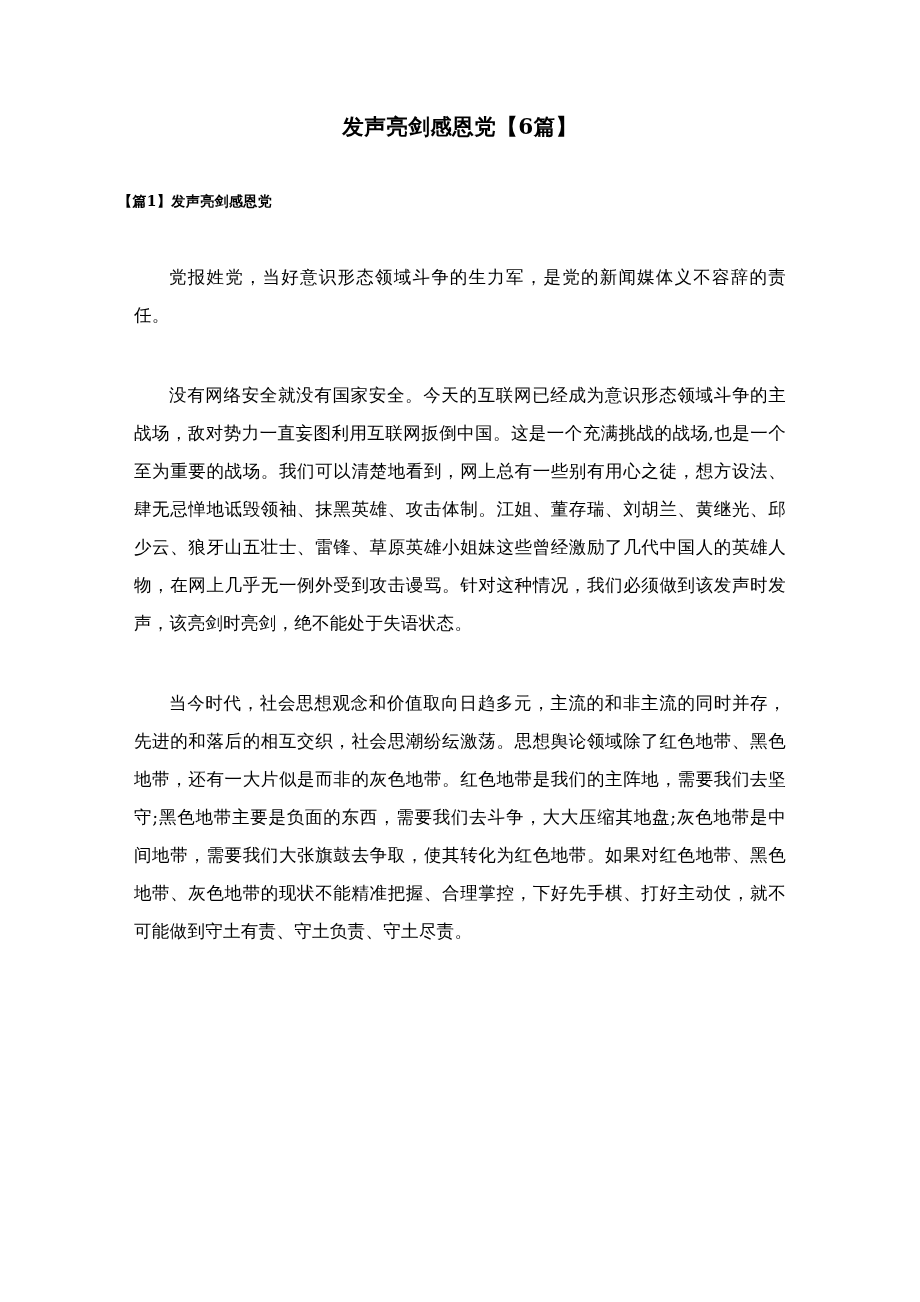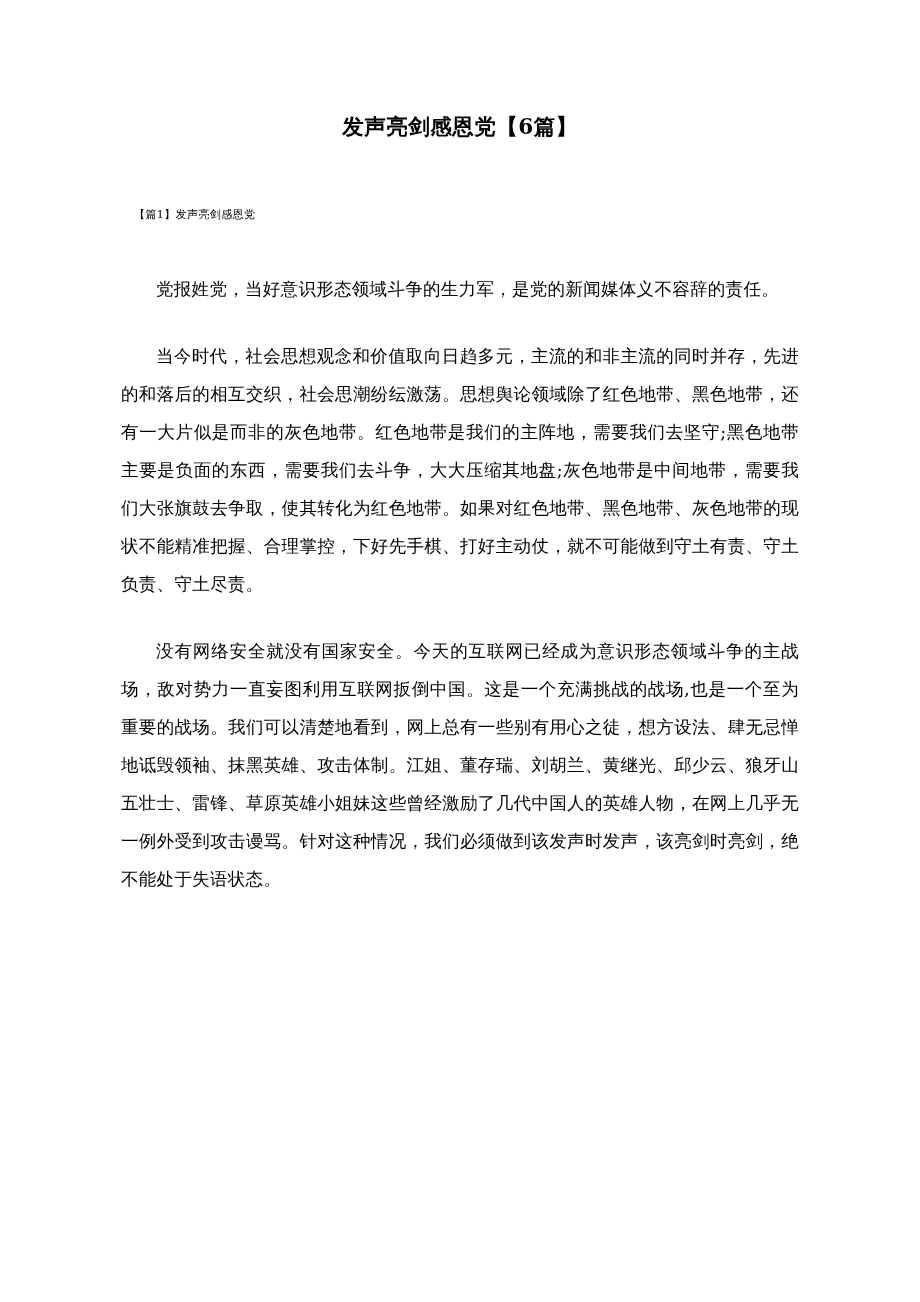--- a/index.html
+++ b/index.html
@@ -24,29 +24,29 @@
   .doc-title {
     margin: 0;
     padding-top: 112px;
     text-align: center;
     font-size: 21.5px;
     font-weight: bold;
     letter-spacing: 0.5px;
     line-height: 1.4;
   }
   .section-heading {
-    margin: 16px;
+    margin: 0;
     padding-top: 48px;
-    font-size: 11px;
-    font-weight: normal;
+    font-size: 14px;
+    font-weight: bold;
     line-height: 1.6;
     letter-spacing: 0.4px;
   }
   .para {
-    margin: 3px;
+    margin: 16px;
     padding-top: 26px;
     font-size: 17.5px;
     line-height: 38px;
     text-align: justify;
     text-justify: inter-ideograph;
     text-indent: 2em;
     letter-spacing: 0.3px;
   }
   .para:first-of-type {
     padding-top: 30px;
@@ -56,18 +56,18 @@
 <body>
 
 <div class="page">
 
   <h1 class="doc-title">发声亮剑感恩党【6篇】</h1>
 
   <div class="section-heading">【篇1】发声亮剑感恩党</div>
 
   <p class="para">党报姓党，当好意识形态领域斗争的生力军，是党的新闻媒体义不容辞的责任。</p>
 
+  <p class="para">没有网络安全就没有国家安全。今天的互联网已经成为意识形态领域斗争的主战场，敌对势力一直妄图利用互联网扳倒中国。这是一个充满挑战的战场,也是一个至为重要的战场。我们可以清楚地看到，网上总有一些别有用心之徒，想方设法、肆无忌惮地诋毁领袖、抹黑英雄、攻击体制。江姐、董存瑞、刘胡兰、黄继光、邱少云、狼牙山五壮士、雷锋、草原英雄小姐妹这些曾经激励了几代中国人的英雄人物，在网上几乎无一例外受到攻击谩骂。针对这种情况，我们必须做到该发声时发声，该亮剑时亮剑，绝不能处于失语状态。</p>
+
   <p class="para">当今时代，社会思想观念和价值取向日趋多元，主流的和非主流的同时并存，先进的和落后的相互交织，社会思潮纷纭激荡。思想舆论领域除了红色地带、黑色地带，还有一大片似是而非的灰色地带。红色地带是我们的主阵地，需要我们去坚守;黑色地带主要是负面的东西，需要我们去斗争，大大压缩其地盘;灰色地带是中间地带，需要我们大张旗鼓去争取，使其转化为红色地带。如果对红色地带、黑色地带、灰色地带的现状不能精准把握、合理掌控，下好先手棋、打好主动仗，就不可能做到守土有责、守土负责、守土尽责。</p>
-
-  <p class="para">没有网络安全就没有国家安全。今天的互联网已经成为意识形态领域斗争的主战场，敌对势力一直妄图利用互联网扳倒中国。这是一个充满挑战的战场,也是一个至为重要的战场。我们可以清楚地看到，网上总有一些别有用心之徒，想方设法、肆无忌惮地诋毁领袖、抹黑英雄、攻击体制。江姐、董存瑞、刘胡兰、黄继光、邱少云、狼牙山五壮士、雷锋、草原英雄小姐妹这些曾经激励了几代中国人的英雄人物，在网上几乎无一例外受到攻击谩骂。针对这种情况，我们必须做到该发声时发声，该亮剑时亮剑，绝不能处于失语状态。</p>
 
 
 </div>
 
 </body></html>

